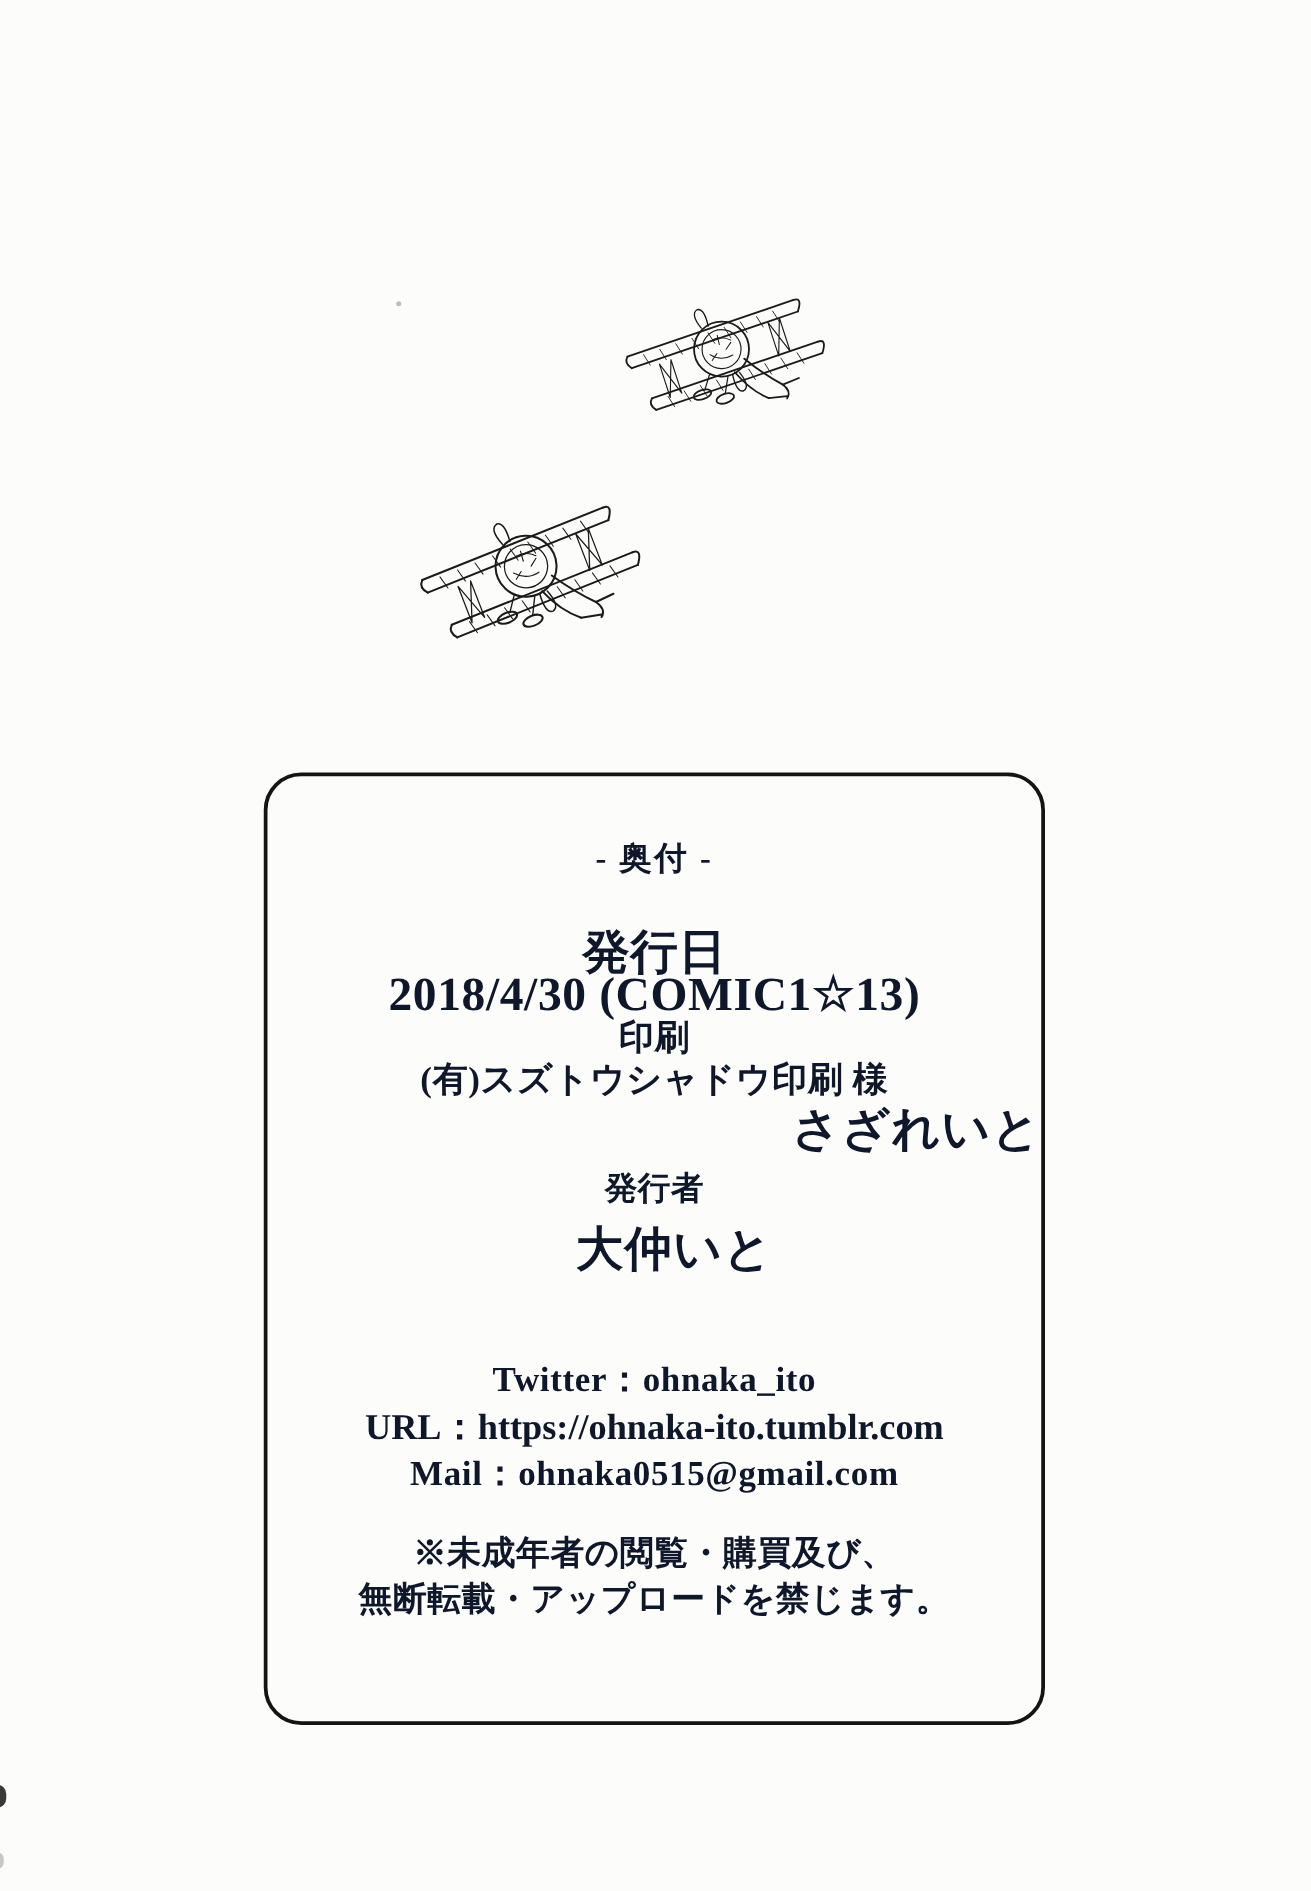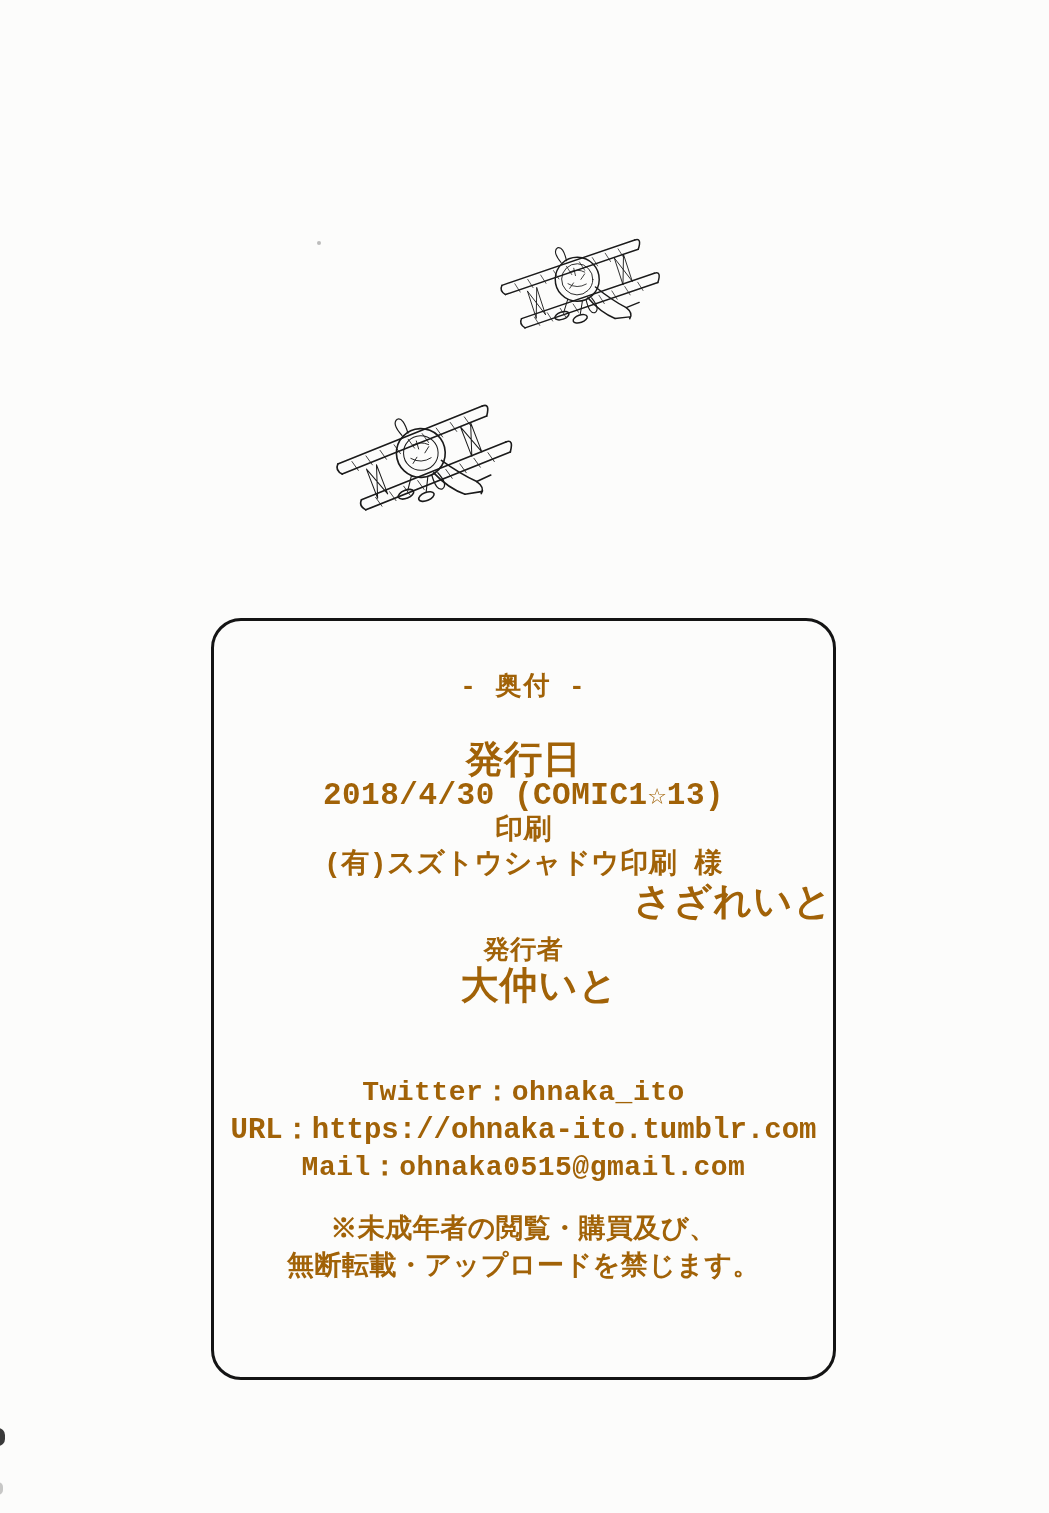--- a/index.html
+++ b/index.html
@@ -3,22 +3,22 @@
 <meta charset="utf-8">
 <style>
   html,body{margin:0;padding:0;}
   body{background:#e8e8e8;}
   .page{
     position:relative;
     width:1049px;height:1513px;
     margin:0 auto;
     background:#fcfcfb;
     overflow:hidden;
-    font-family:Liberation Mono, monospace;
-    color:#a16207;
+    font-family:Liberation Serif, serif;
+    color:#0f172a;
   }
   .plane{position:absolute;}
   .plane-top{left:495px;top:228px;width:168px;height:110px;transform:rotate(1deg);}
   .plane-bottom{left:330px;top:396px;width:186px;height:122px;transform:rotate(-2deg);}
   .speck{position:absolute;left:317px;top:241px;width:4px;height:4px;border-radius:50%;
     background:#9a9a9a;opacity:.65;}
   .edge-mark-1{position:absolute;left:-2px;top:1428px;width:7px;height:18px;
     background:#3a3a3a;border-radius:0 9px 9px 0;}
   .edge-mark-2{position:absolute;left:-2px;top:1482px;width:5px;height:13px;
     background:#b9b9b9;border-radius:0 7px 7px 0;opacity:.8;}
@@ -26,27 +26,27 @@
   .colophon-box{
     position:absolute;left:211px;top:618px;width:625px;height:762px;
     box-sizing:border-box;
     border:3px solid #141414;border-radius:30px;
     background:transparent;
     text-align:center;
   }
   .line{font-weight:700;letter-spacing:.5px;white-space:nowrap;}
   .l-title   {margin-top:51px;font-size:26px;line-height:30px;letter-spacing:2px;}
   .l-date-h  {margin-top:43px;font-size:38px;line-height:34px;}
-  .l-date    {margin-top:0;  font-size:31px;line-height:34px;}
+  .l-date    {margin-top:0;  font-size:38px;line-height:34px;}
   .l-print-h {margin-top:1px;font-size:28px;line-height:34px;}
   .l-printer {margin-top:0;  font-size:28px;line-height:34px;}
   .l-circ-h  {margin-top:32px;font-size:24px;line-height:28px;}
   .l-circ-n  {margin-top:0;  font-size:38px;line-height:44px;letter-spacing:1px;text-align:right;}
   .l-pub-h   {margin-top:10px;font-size:26px;line-height:30px;}
-  .l-pub-n   {font-size:38px;line-height:44px;letter-spacing:1px;padding-left:32px;}
+  .l-pub-n   {margin-top:12px;font-size:38px;line-height:44px;letter-spacing:1px;padding-left:32px;}
   .l-twitter {margin-top:64px;font-size:28px;line-height:37px;}
   .l-url     {margin-top:1px;font-size:29px;line-height:37px;letter-spacing:0;}
   .l-mail    {margin-top:0;  font-size:28px;line-height:37px;}
   .l-notice1 {margin-top:26px;font-size:27px;line-height:37px;}
   .l-notice2 {margin-top:0;  font-size:27px;line-height:37px;text-align:center;}
 </style>
 </head>
 <body>
 
 <div class="page">

